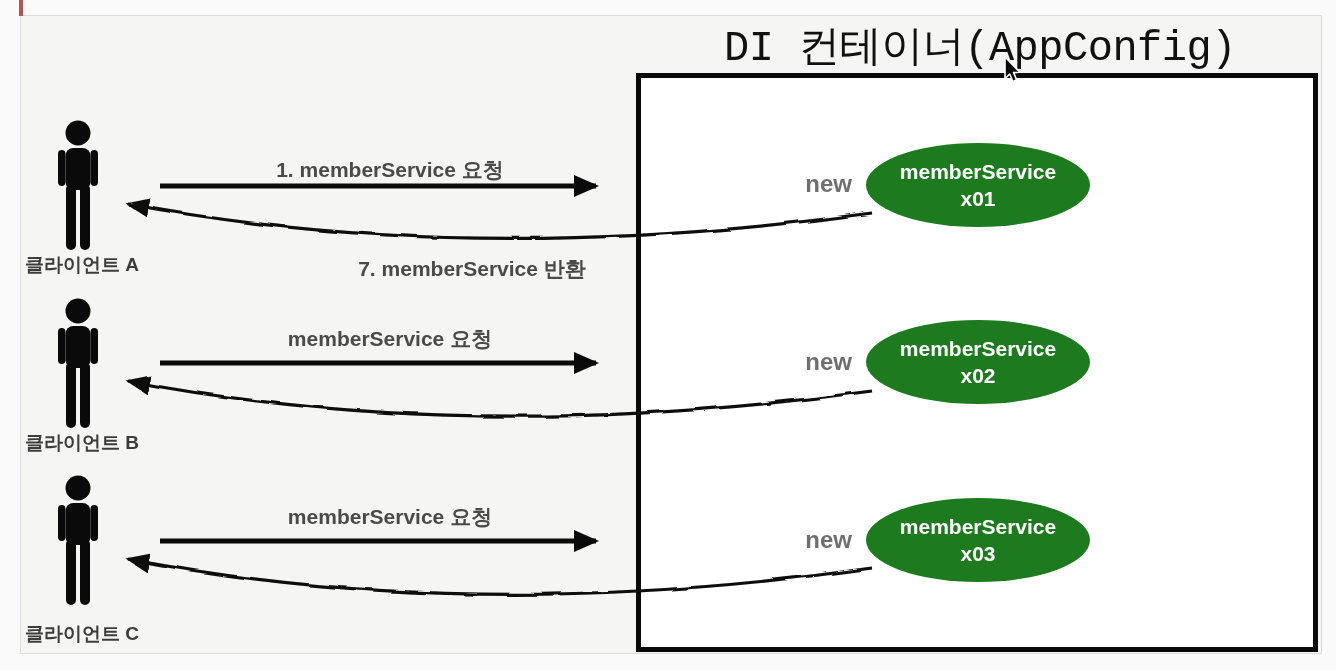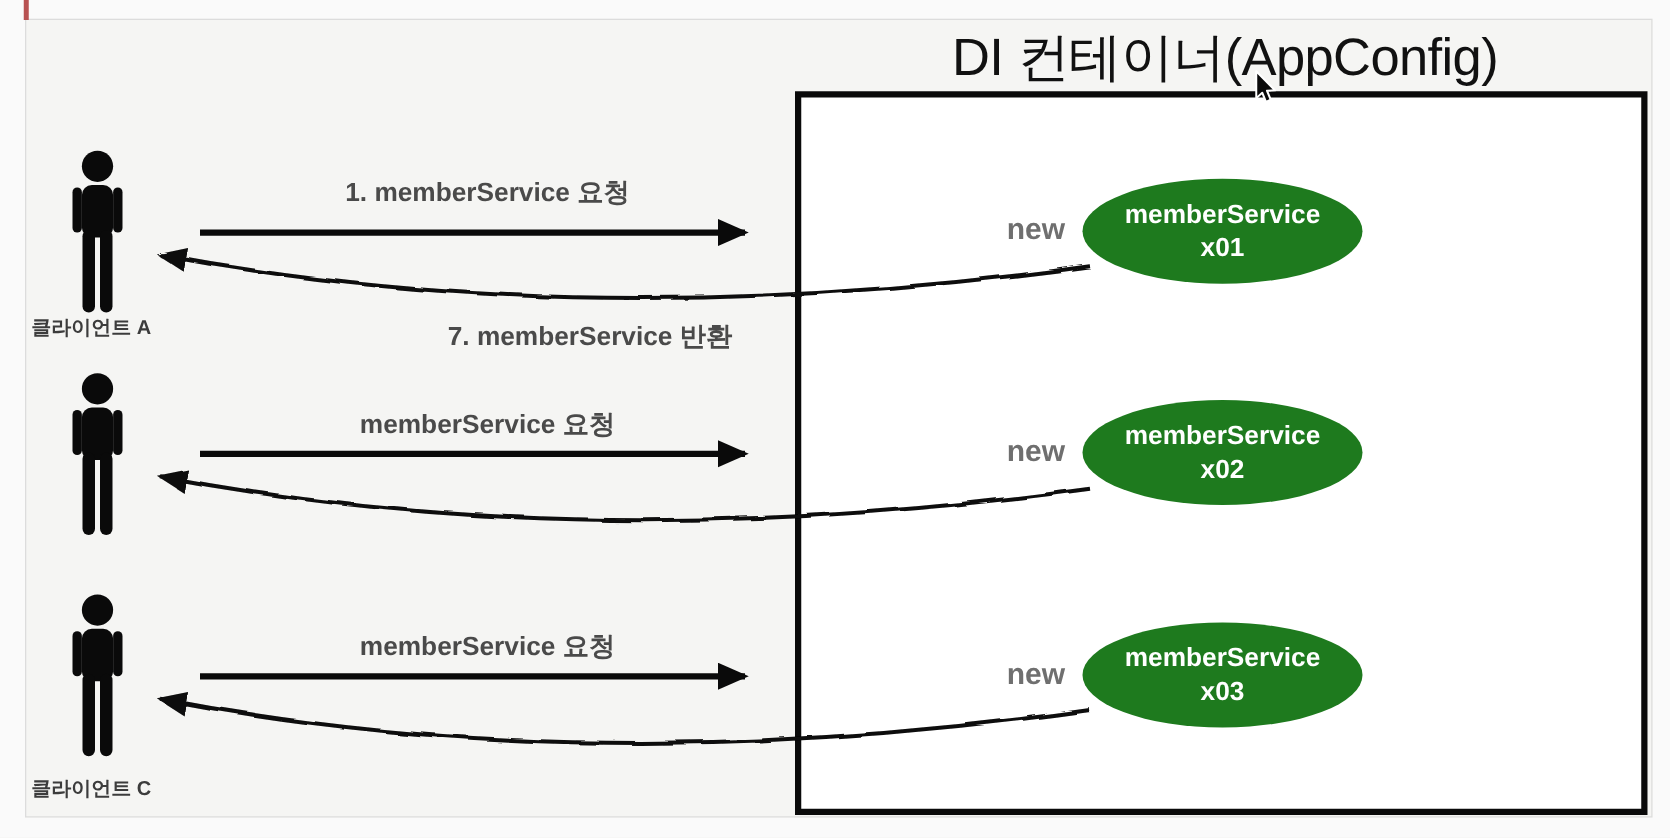--- a/index.html
+++ b/index.html
@@ -22,45 +22,45 @@
     border:1px solid var(--border_gray);
   }
   .caret{
     position:absolute;left:19px;top:0;width:4px;height:16px;
     background:var(--caret_red);
   }
 
   .title{
     position:absolute;left:640px;top:18px;width:680px;
     text-align:center;font-size:42px;font-weight:400;color:var(--ink);
-    letter-spacing:-0.5px;white-space:nowrap;z-index:4;
+    letter-spacing:-0.5px;white-space:nowrap;z-index:4;font-family:Liberation Mono, monospace;
   }
 
   .container-box{
     position:absolute;left:636px;top:73px;width:682px;height:579px;
     background:#ffffff;border:5px solid #0a0a0a;z-index:1;
   }
 
   svg.overlay{position:absolute;left:0;top:0;width:1336px;height:670px;z-index:2;}
   svg.cursor-layer{position:absolute;left:0;top:0;width:1336px;height:670px;z-index:9;pointer-events:none;}
 
   .person{position:absolute;left:51px;width:54px;height:134px;z-index:3;}
   .person-a{top:120px;} .person-b{top:298px;} .person-c{top:475px;}
 
   .client-label{
     position:absolute;left:25px;width:180px;text-align:left;
-    font-size:16px;font-weight:700;color:var(--client_label_gray);z-index:3;white-space:nowrap;
+    font-size:19px;font-weight:700;color:var(--client_label_gray);z-index:3;white-space:nowrap;
   }
   .client-label-a{top:252px;} .client-label-b{top:430px;} .client-label-c{top:621px;}
 
   .request-label{
     position:absolute;left:180px;width:420px;text-align:center;
     font-size:21px;font-weight:700;color:var(--label_gray);z-index:3;white-space:nowrap;
   }
-  .request-a{top:140px;} .request-b{top:325px;} .request-c{top:503px;}
+  .request-a{top:156px;} .request-b{top:325px;} .request-c{top:503px;}
 
   .return-label{
     position:absolute;left:260px;width:424px;text-align:center;
     font-size:21px;font-weight:700;color:var(--label_gray);z-index:3;white-space:nowrap;
   }
   .return-a{top:255px;}
 
   .new-label{
     position:absolute;left:770px;width:82px;text-align:right;
     font-size:24px;font-weight:700;color:var(--new_gray);z-index:3;
@@ -130,20 +130,21 @@
   <svg class="person person-c" viewBox="0 0 54 134">
     <circle cx="27" cy="13" r="12.5" fill="#0a0a0a"></circle>
     <rect x="14.5" y="28" width="25" height="42" rx="8" fill="#0a0a0a"></rect>
     <rect x="7" y="30" width="7.5" height="36" rx="3.7" fill="#0a0a0a"></rect>
     <rect x="39.5" y="30" width="7.5" height="36" rx="3.7" fill="#0a0a0a"></rect>
     <rect x="15" y="64" width="10" height="66" rx="5" fill="#0a0a0a"></rect>
     <rect x="29" y="64" width="10" height="66" rx="5" fill="#0a0a0a"></rect>
   </svg>
 
   <div class="client-label client-label-a">클라이언트 A</div>
+  <div class="client-label client-label-b">클라이언트 B</div>
   <div class="client-label client-label-c">클라이언트 C</div>
 
   <div class="request-label request-a">1. memberService 요청</div>
   <div class="request-label request-b">memberService 요청</div>
   <div class="request-label request-c">memberService 요청</div>
   <div class="return-label return-a">7. memberService 반환</div>
 
   <div class="new-label new-a">new</div>
   <div class="new-label new-b">new</div>
   <div class="new-label new-c">new</div>

